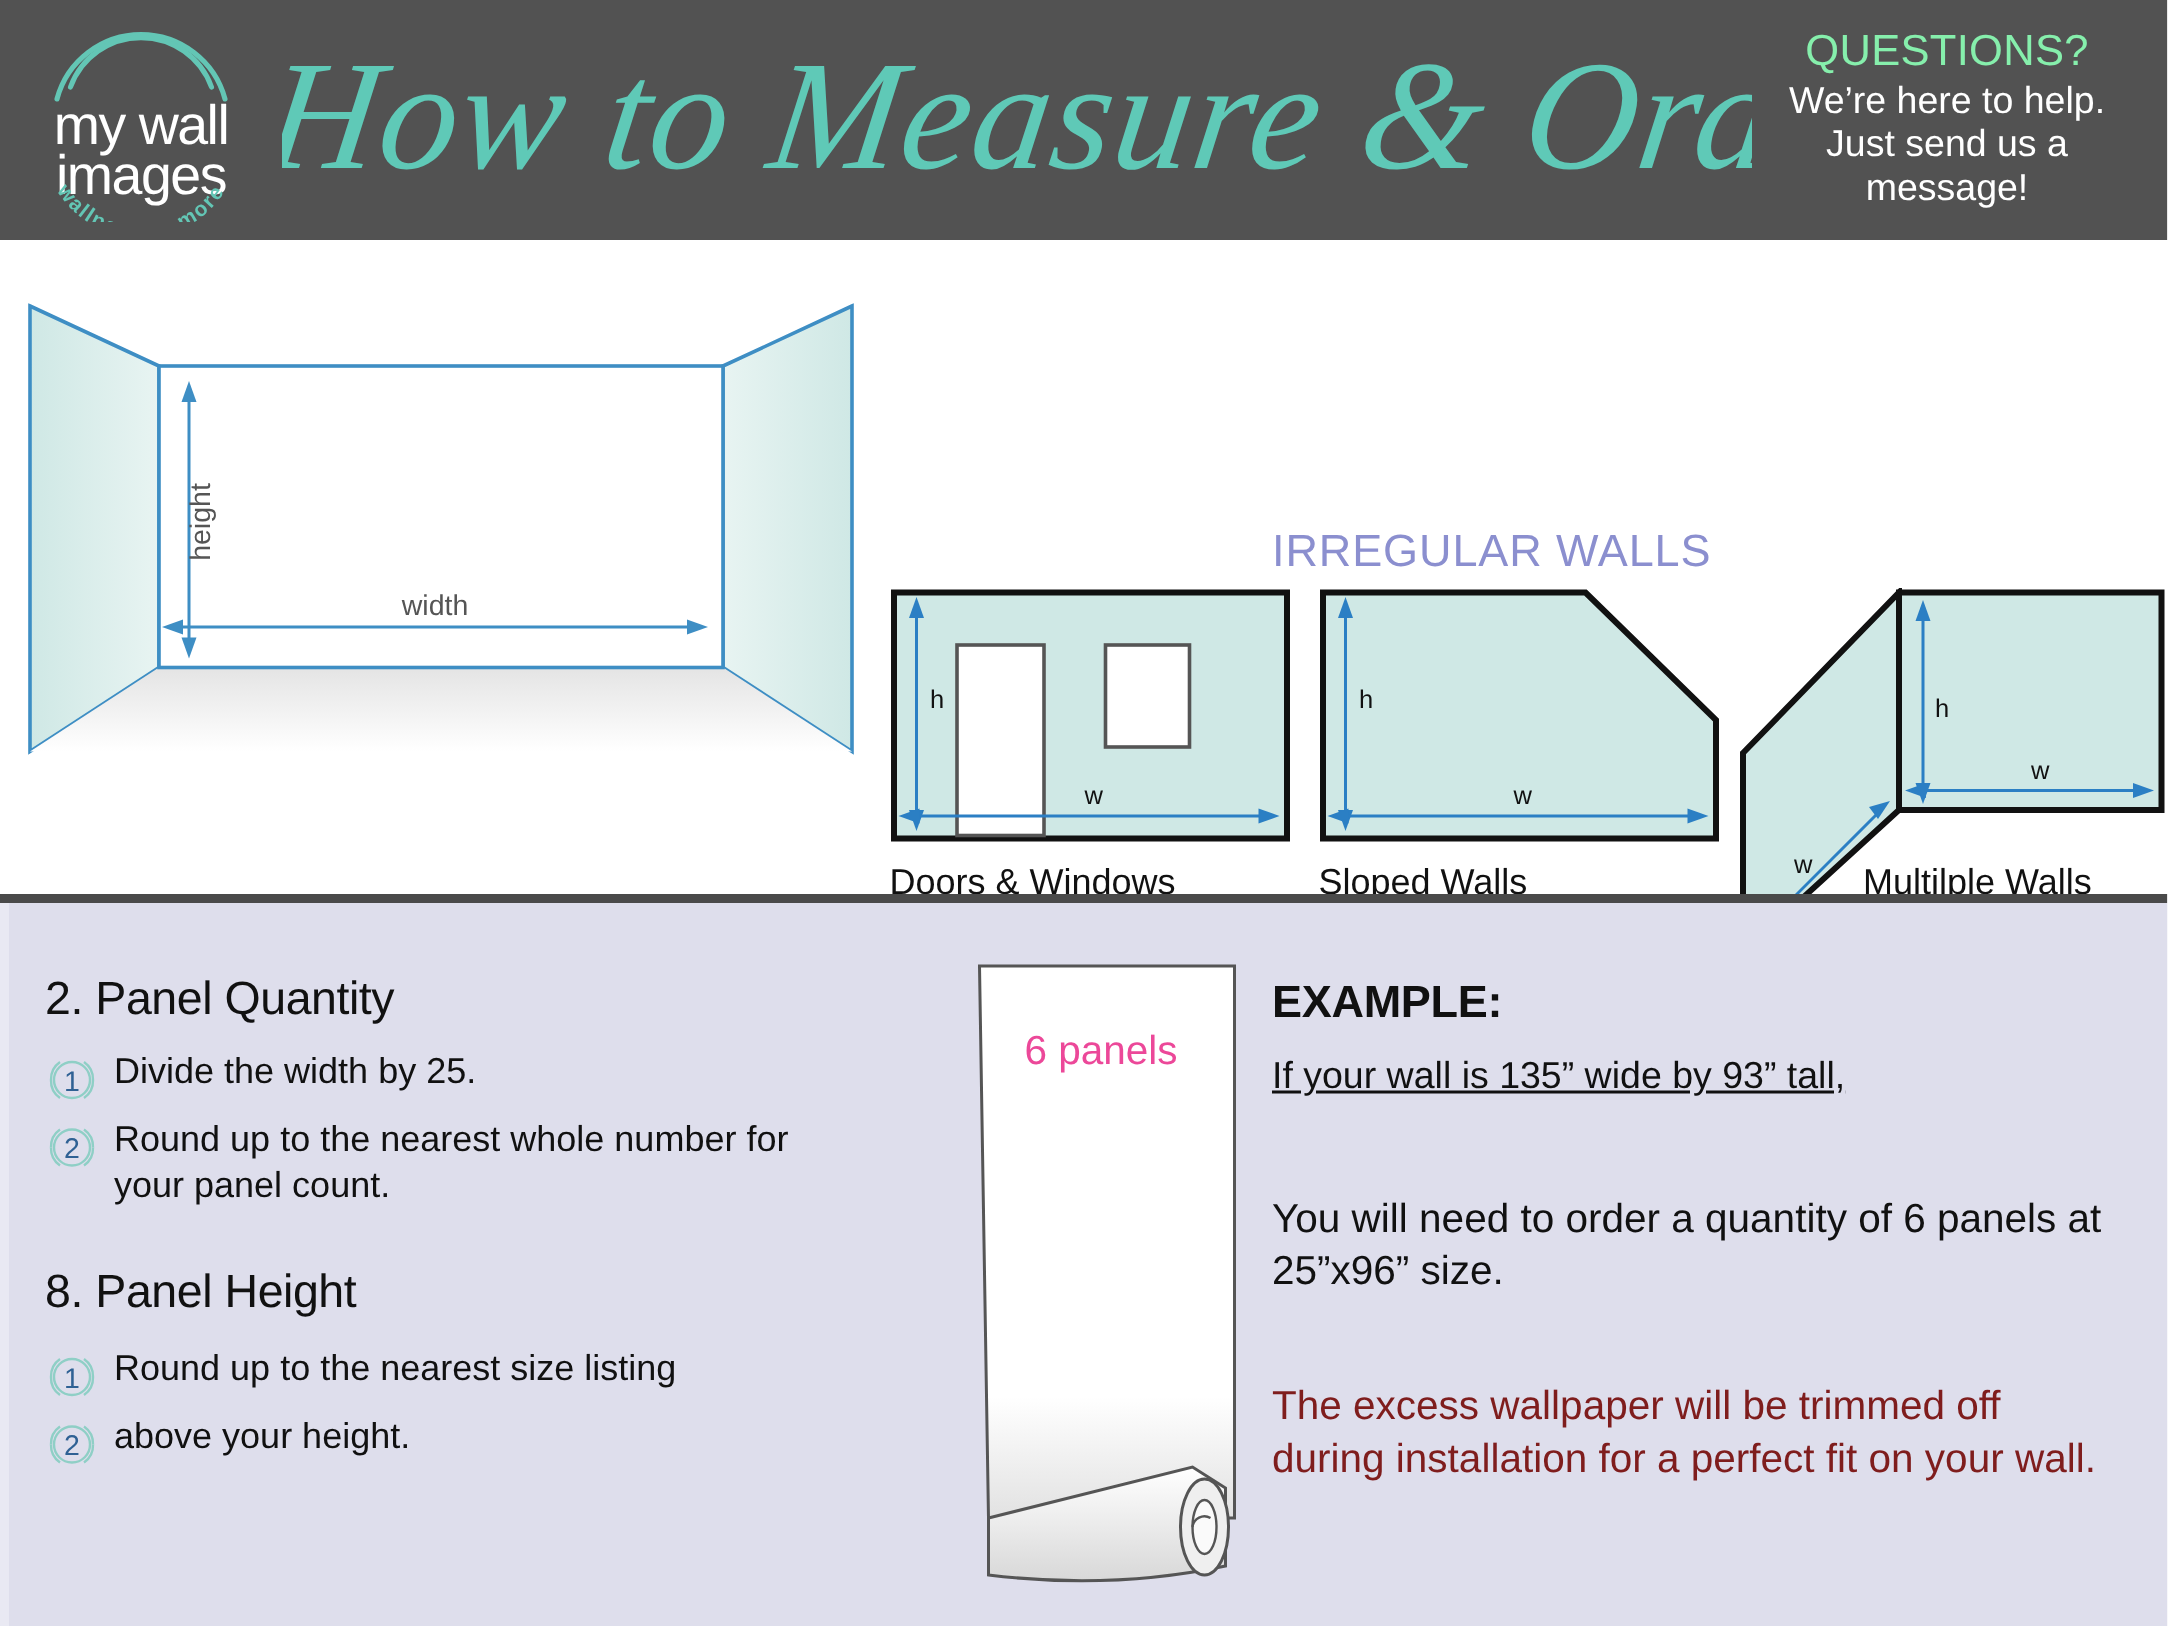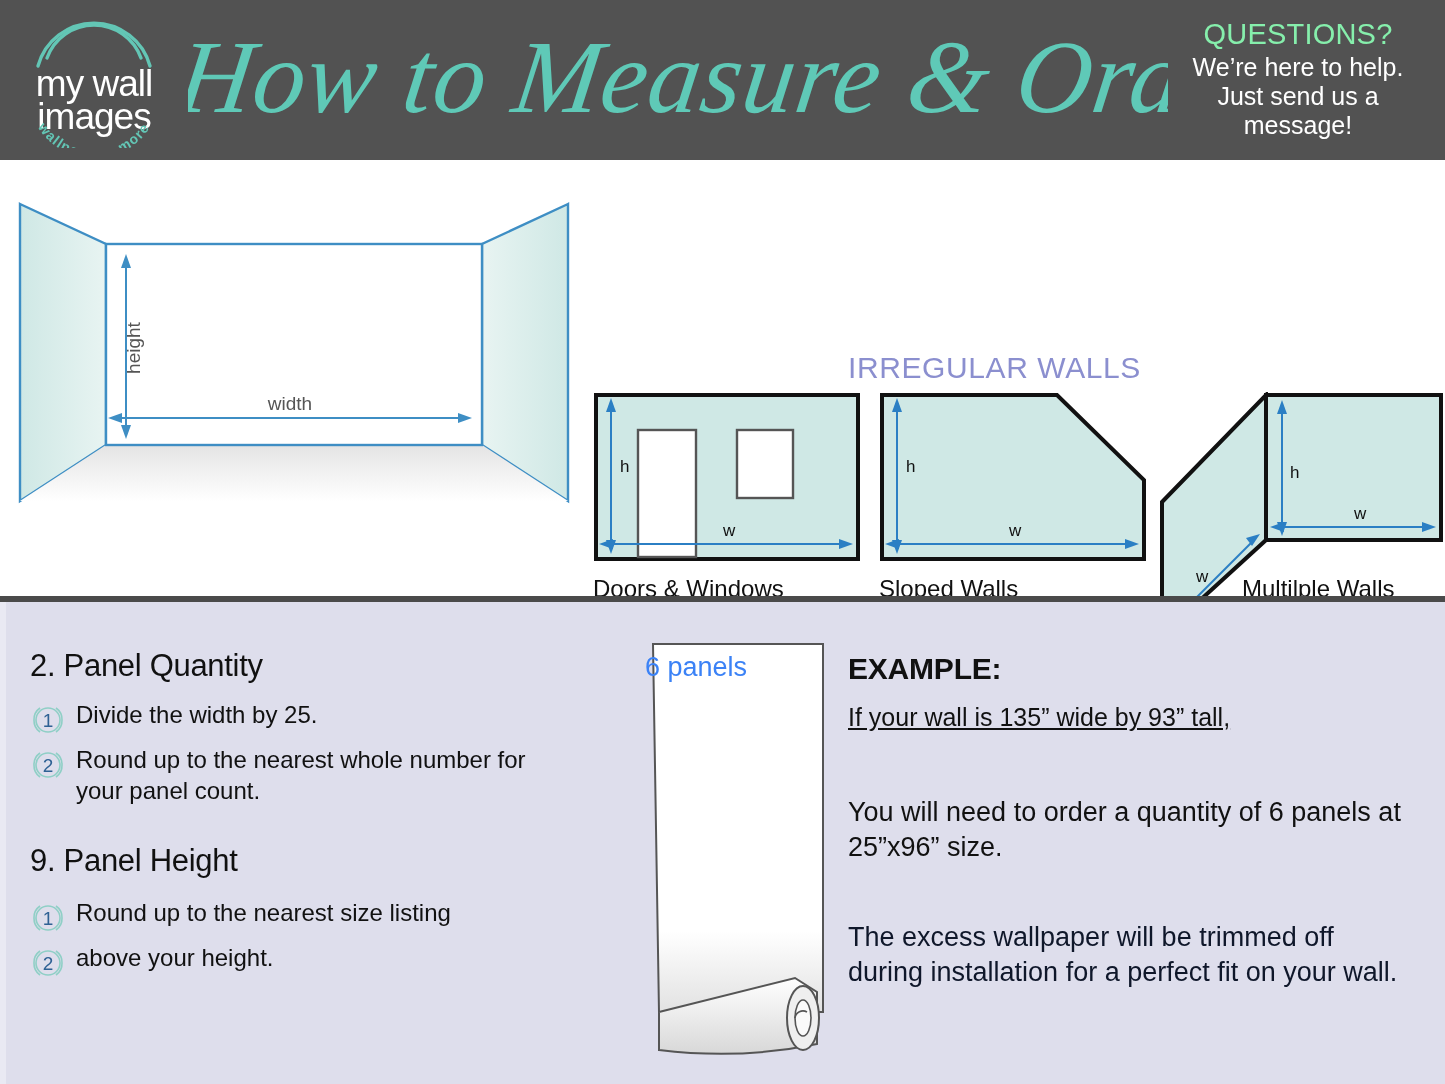--- a/index.html
+++ b/index.html
@@ -96,34 +96,34 @@
   .s2-2{left:30px;top:745px;width:520px;}
   .s3-1{left:30px;top:898px;width:530px;}
   .s3-2{left:30px;top:943px;width:530px;}
   .s3-note{position:absolute;left:76px;top:980px;width:470px;
            font-size:24px;color:#111;line-height:1.3;font-style:italic;}
 
   
   .roll{position:absolute;left:645px;top:640px;width:200px;height:430px;}
   .roll svg{display:block;}
   .roll-label{
-    position:absolute;left:645px;top:652px;width:178px;text-align:left;
-    font-size:27px;color:#3b82f6;
+    position:absolute;left:645px;top:685px;width:178px;text-align:center;
+    font-size:27px;color:#ec4899;
   }
 
   
   .ex-head{
     position:absolute;left:848px;top:652px;font-size:30px;font-weight:bold;color:#111;
     letter-spacing:-0.2px;
   }
   .ex-l1{position:absolute;left:848px;top:703px;width:570px;font-size:25px;color:#111;text-decoration:underline;}
   .ex-calc{position:absolute;left:848px;top:748px;width:540px;text-align:center;
            font-size:30px;font-weight:bold;color:#111;}
   .ex-l2{position:absolute;left:848px;top:795px;width:580px;font-size:27px;color:#111;line-height:1.28;}
-  .ex-l3{position:absolute;left:848px;top:920px;width:560px;font-size:27px;color:#0f172a;line-height:1.28;}
+  .ex-l3{position:absolute;left:848px;top:920px;width:560px;font-size:27px;color:#7f1d1d;line-height:1.28;}
 </style>
 </head>
 <body>
 
 <div class="page">
 
   <div class="header">
 
     <div class="logo">
       <svg width="160" height="132" viewBox="0 0 160 132">
@@ -299,21 +299,21 @@
         <path d="M4 18 A14 14 0 0 1 10 6" fill="none" stroke="#8fcfc6" stroke-width="1.6"></path>
         <path d="M32 18 A14 14 0 0 0 26 6" fill="none" stroke="#8fcfc6" stroke-width="1.6"></path>
         <path d="M4 18 A14 14 0 0 0 10 30" fill="none" stroke="#8fcfc6" stroke-width="1.6"></path>
         <path d="M32 18 A14 14 0 0 1 26 30" fill="none" stroke="#8fcfc6" stroke-width="1.6"></path>
         <text x="18" y="25" text-anchor="middle" fill="#2f6194" font-family="Liberation Sans, sans-serif" font-size="19">2</text>
       </svg>
     </div>
     <div class="step-text">Round up to the nearest whole number for your panel count.</div>
   </div>
 
-  <div class="h2 h2-b">9. Panel Height</div>
+  <div class="h2 h2-b">8. Panel Height</div>
 
   <div class="step s3-1">
     <div class="badge">
       <svg width="36" height="36" viewBox="0 0 36 36">
         <circle cx="18" cy="18" r="12" fill="none" stroke="#8fcfc6" stroke-width="1.6"></circle>
         <path d="M4 18 A14 14 0 0 1 10 6" fill="none" stroke="#8fcfc6" stroke-width="1.6"></path>
         <path d="M32 18 A14 14 0 0 0 26 6" fill="none" stroke="#8fcfc6" stroke-width="1.6"></path>
         <path d="M4 18 A14 14 0 0 0 10 30" fill="none" stroke="#8fcfc6" stroke-width="1.6"></path>
         <path d="M32 18 A14 14 0 0 1 26 30" fill="none" stroke="#8fcfc6" stroke-width="1.6"></path>
         <text x="18" y="25" text-anchor="middle" fill="#2f6194" font-family="Liberation Sans, sans-serif" font-size="19">1</text>

